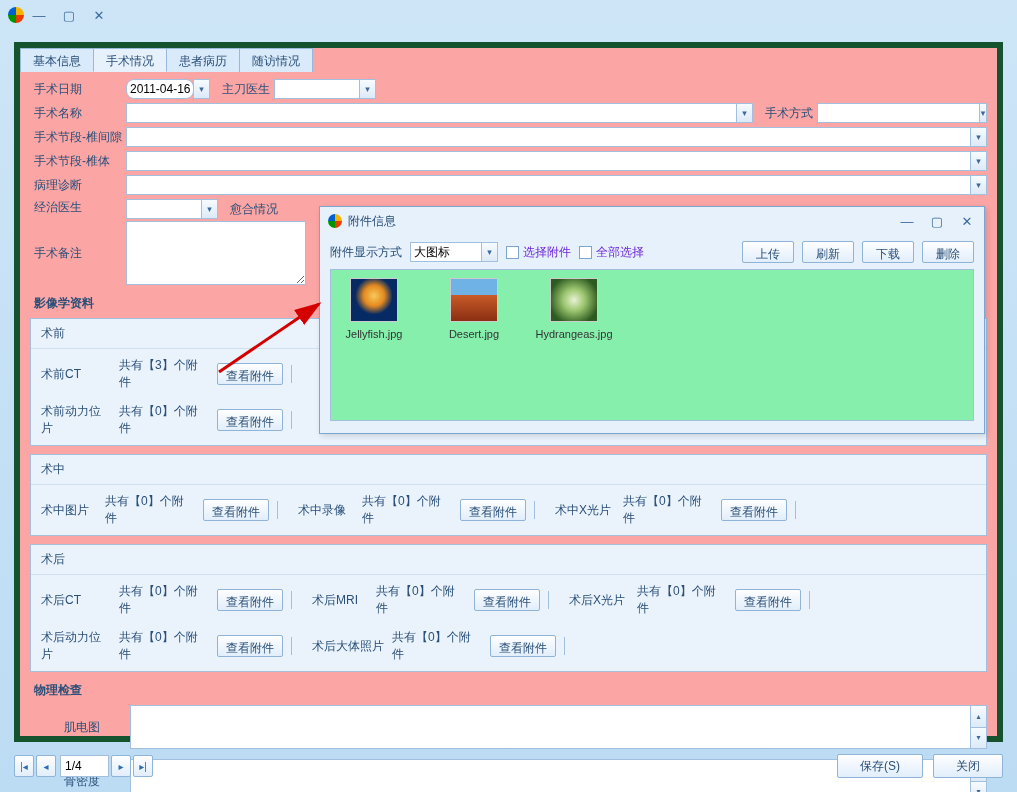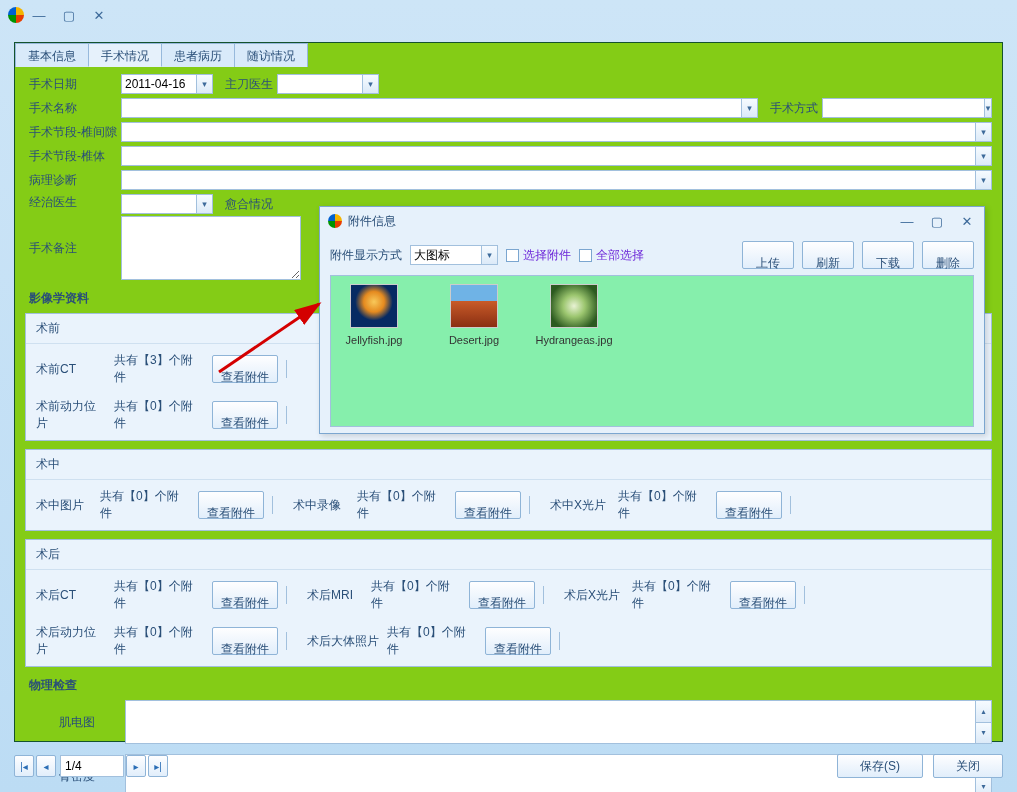--- a/index.html
+++ b/index.html
@@ -2,48 +2,48 @@
 <html><head>
 <meta charset="utf-8">
 <style>
 * { box-sizing: border-box; margin: 0; padding: 0; font-family: "Microsoft YaHei", Tahoma, Arial, sans-serif; font-size: 12px; }
 body { background: linear-gradient(to bottom, #cde5f7 0%, #bcdcf4 100%); width: 1017px; height: 792px; overflow: hidden; position: relative; }
 .window-titlebar { height: 30px; display: flex; align-items: center; padding: 0 8px; }
 .title-icon { width: 16px; height: 16px; border-radius: 50%; background: conic-gradient(#f3b400 0 25%, #e83e00 25% 50%, #009400 50% 75%, #0060d0 75% 100%); margin-right: 6px; }
 .window-title { color: #325d8a; font-size: 13px; flex: 1; }
 .window-controls { display: flex; gap: 12px; }
 .win-ctrl { width: 18px; height: 18px; display: flex; align-items: center; justify-content: center; color: #3d6a9a; cursor: pointer; font-size: 13px; }
-.main-panel { position: absolute; left: 14px; top: 42px; right: 14px; bottom: 50px; border: 1px solid #14532d; background: #84cc16; }
+.main-panel { position: absolute; left: 14px; top: 42px; right: 14px; bottom: 50px; border: 6px solid #14532d; background: #fca5a5; }
 .tabs { display: flex; height: 24px; margin-top: -1px; }
 .tab { padding: 4px 12px; border: 1px solid #97b9dc; border-bottom: none; margin-right: -1px; background: #d9eafa; color: #2a4f78; cursor: pointer; position: relative; top: 1px; }
 .tab.active { background: #e6f1fb; z-index: 2; border-bottom: 1px solid #e6f1fb; }
 .tab-body { padding: 8px 10px; }
 .form-row { display: flex; align-items: center; margin-bottom: 4px; gap: 4px; }
 .form-label { width: 92px; color: #2a4f78; text-align: left; padding-left: 4px; }
 .form-input { height: 20px; border: 1px solid #a2c0dd; background: #fff; padding: 0 3px; }
 .form-combo { display: flex; }
 .combo-btn { width: 16px; height: 20px; border: 1px solid #a2c0dd; border-left: none; background: linear-gradient(#f6fbff,#dceaf8); display:flex; align-items:center; justify-content:center; color:#3d6a9a; cursor:pointer; font-size:9px; }
 .section-title { color: #2a4f78; font-weight: bold; margin: 10px 0 6px 4px; }
 .group-box { border: 1px solid #a2c0dd; background: #eaf3fc; margin-bottom: 8px; }
 .group-title { padding: 6px 10px; color: #2a4f78; border-bottom: 1px solid #cfe0f0;}
 .group-body { padding: 8px 10px; display:flex; flex-wrap: wrap; gap: 6px 20px; align-items:center;}
 .attach-item { display: inline-flex; align-items: center; gap: 8px; }
 .attach-label { color: #2a4f78; width:70px; }
 .attach-count { color: #2a4f78; width:90px;}
-.btn-small { height: 22px; padding: 13px 8px; border: 1px solid #8fb4d7; background: linear-gradient(#fefeff,#e1eefb); color: #2a4f78; cursor:pointer; border-radius:2px; }
+.btn-small { height: 22px; padding: 4px 8px; border: 1px solid #8fb4d7; background: linear-gradient(#fefeff,#e1eefb); color: #2a4f78; cursor:pointer; border-radius:2px; }
 .sep { width:1px; height:18px; background:#a2c0dd; }
 .multiline-row { display:flex; align-items:flex-start; margin-bottom:10px;}
 .multiline-row .form-label{ width:100px; padding-top:14px; text-align:center;}
 .spin-area { flex:1; border:1px solid #a2c0dd; background:#fff; height:44px; position:relative; }
 .spin-btns { position:absolute; right:0; top:0; width:16px; height:100%; display:flex; flex-direction:column; }
 .spin-btn { flex:1; border-left:1px solid #a2c0dd; background:linear-gradient(#f6fbff,#dceaf8); display:flex; align-items:center; justify-content:center; color:#3d6a9a; font-size:8px; cursor:pointer;}
 .spin-btn:first-child{border-bottom:1px solid #a2c0dd;}
 .footer { position:absolute; left:14px; right:14px; bottom:10px; height:32px; display:flex; align-items:center; }
 .nav-btn { width: 20px; height:22px; border:1px solid #8fb4d7; background:linear-gradient(#fefeff,#e1eefb); color:#2a6db5; display:flex; align-items:center; justify-content:center; cursor:pointer; margin-right:2px; border-radius:2px; font-size:10px;}
-.nav-input { width:64px; height:22px; border:1px solid #a2c0dd; background:#fff; padding:0 4px; margin: 0 2px;}
+.nav-input { width:49px; height:22px; border:1px solid #a2c0dd; background:#fff; padding:0 4px; margin: 0 2px;}
 .footer-right { margin-left:auto; display:flex; gap:10px;}
 .btn-main { height:24px; padding:0 22px; border:1px solid #8fb4d7; background:linear-gradient(#fefeff,#e1eefb); color:#2a4f78; cursor:pointer; border-radius:2px;}
 .popup { position:absolute; left:319px; top:206px; width:666px; height:228px; border:1px solid #7ba6d0; background:#e6f1fb; box-shadow: 2px 2px 6px rgba(0,0,0,0.15); z-index:10;}
 .popup-title { height:28px; display:flex; align-items:center; padding:0 8px;}
 .popup-title .title-icon{ width:14px; height:14px;}
 .popup-title-text{ color:#2a4f78; flex:1;}
 .popup-toolbar { display:flex; align-items:center; gap:8px; padding:6px 10px;}
 .checkbox-lbl { display:flex; align-items:center; gap:4px; color:#6d28d9; cursor:pointer;}
 .checkbox { width:13px; height:13px; border:1px solid #7ba6d0; background:#fff;}
 .popup-files { margin:0 10px 10px 10px; border:1px solid #a2c0dd; background:#86efac; height:152px; padding:8px; display:flex; gap:30px; align-items:flex-start;}
@@ -71,21 +71,21 @@
     <div class="tab active">手术情况</div>
     <div class="tab">患者病历</div>
     <div class="tab">随访情况</div>
   </div>
 
   <div class="tab-body">
 
     <div class="form-row">
       <div class="form-label">手术日期</div>
       <div class="form-combo">
-        <input class="form-input" style="width: 76px;" value="2011-04-16">
+        <input class="form-input" style="width: 68px; border-radius: 8px;" value="2011-04-16">
         <div class="combo-btn">▾</div>
       </div>
       <div class="form-label" style="width:56px;text-align:right">主刀医生</div>
       <div class="form-combo">
         <input class="form-input" style="width: 86px;">
         <div class="combo-btn">▾</div>
       </div>
     </div>
 
     <div class="form-row">

